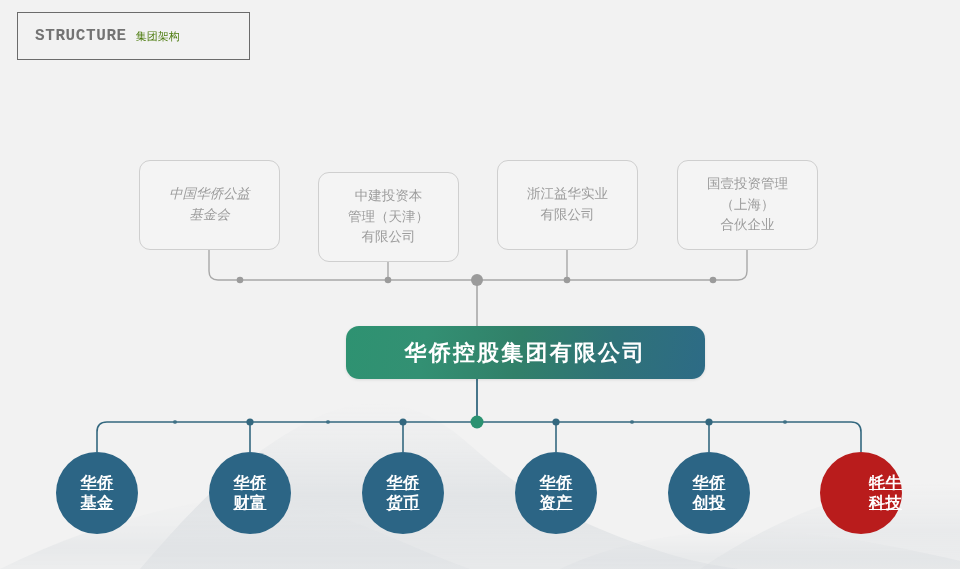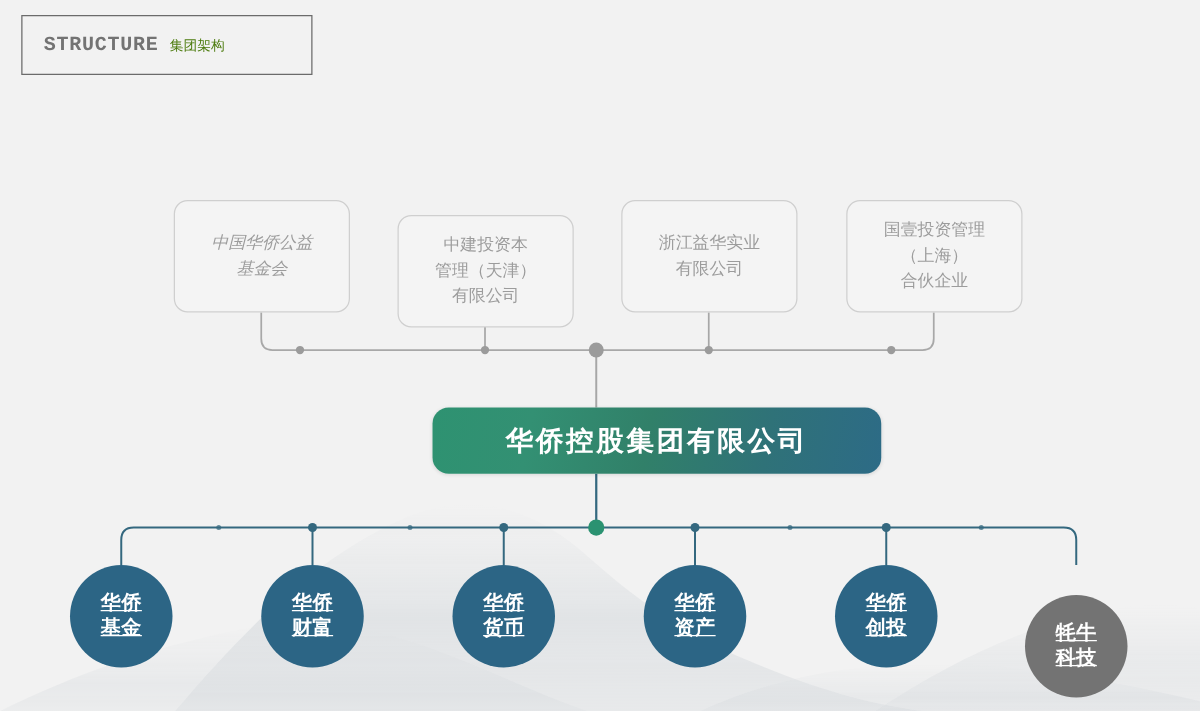--- a/index.html
+++ b/index.html
@@ -211,17 +211,17 @@
       <div class="circle-node" style="left: 56px; top: 452px; background: rgb(44, 101, 133);"><span>华侨
 基金</span></div>
       <div class="circle-node" style="left: 209px; top: 452px; background: rgb(44, 101, 133);"><span>华侨
 财富</span></div>
       <div class="circle-node" style="left: 362px; top: 452px; background: rgb(44, 101, 133);"><span>华侨
 货币</span></div>
       <div class="circle-node" style="left: 515px; top: 452px; background: rgb(44, 101, 133);"><span>华侨
 资产</span></div>
       <div class="circle-node" style="left: 668px; top: 452px; background: rgb(44, 101, 133);"><span>华侨
 创投</span></div>
-      <div class="circle-node" style="left: 820px; top: 476px; background: #737373;"><span>牦牛
+      <div class="circle-node" style="left: 820px; top: 452px; background: #b91c1c; justify-content: flex-end;"><span>牦牛
 科技</span></div>
     </div>
 
 </div>
 
 </body></html>

